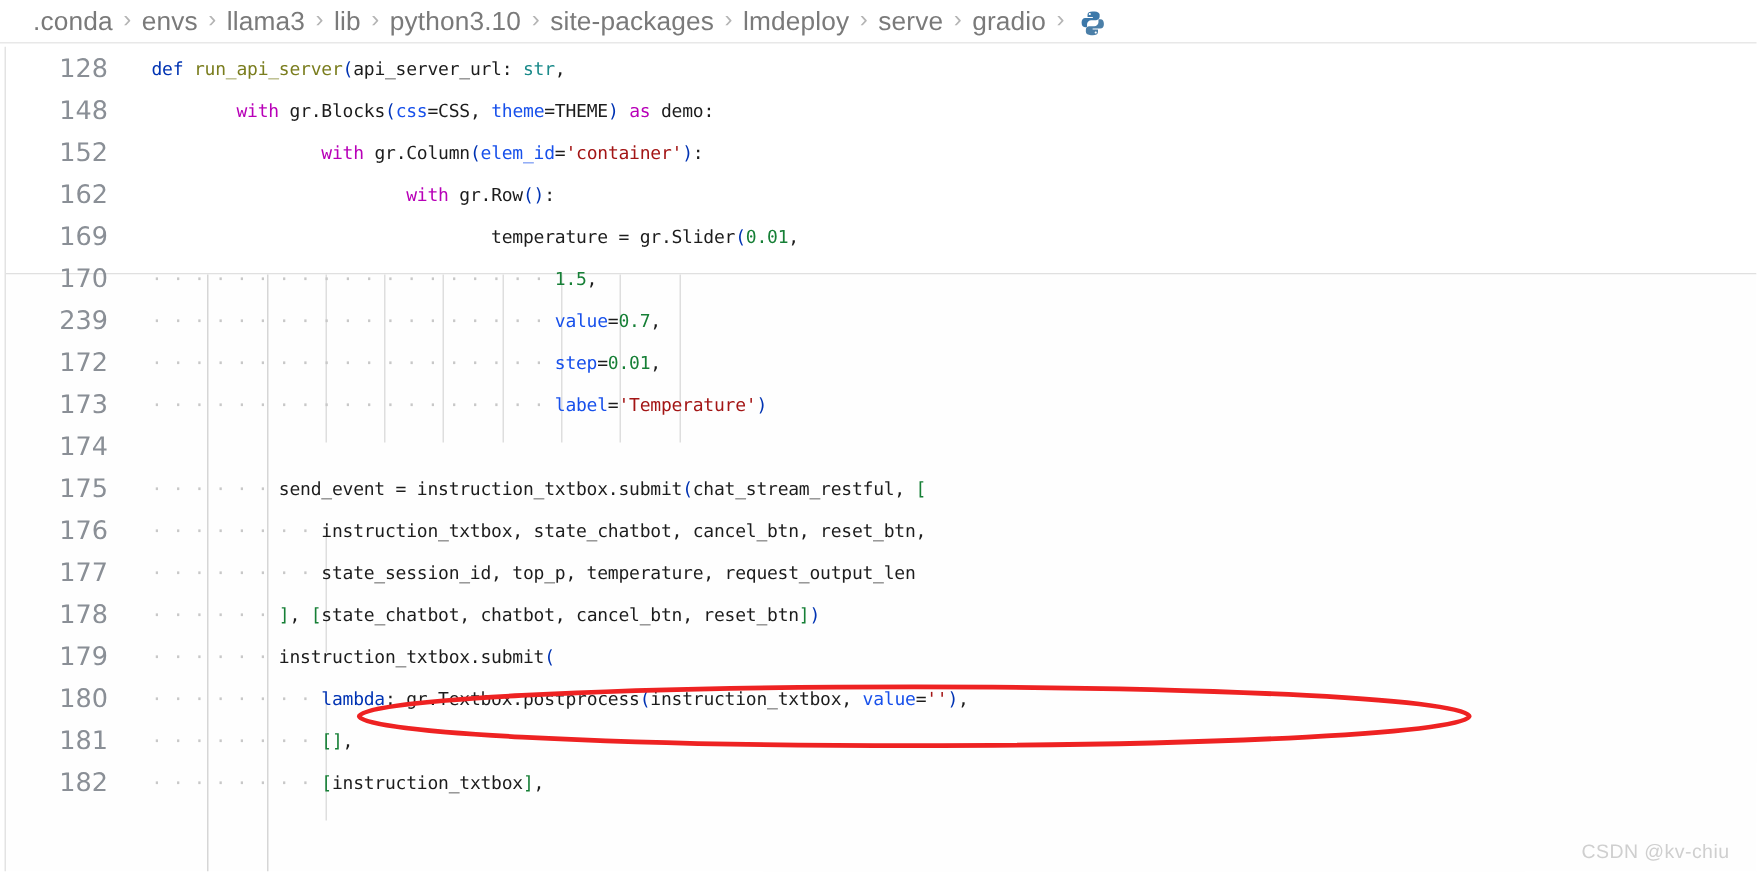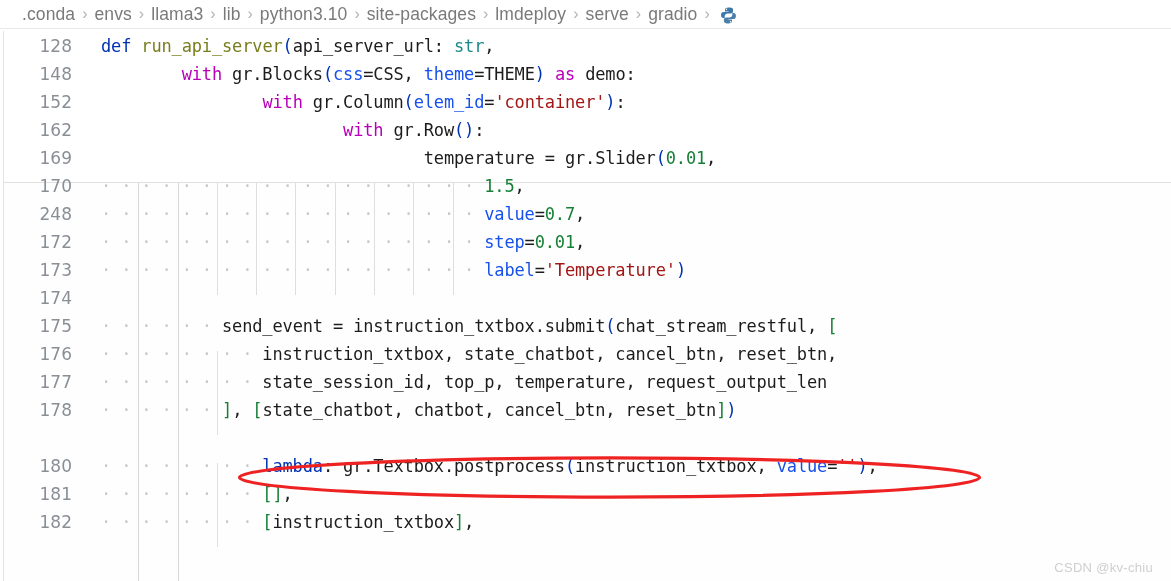--- a/index.html
+++ b/index.html
@@ -112,21 +112,21 @@
     text-align: right;
     font-family: "DejaVu Sans", sans-serif;
     font-size: 17px;
     color: #8a8f96;
     line-height: 28px;
   }
   .ltext {
     position: absolute;
     left: 101px;
     font-family: "DejaVu Sans Mono", monospace;
-    font-size: 17px;
+    font-size: 12px;
     letter-spacing: -0.15px;
     line-height: 28px;
     white-space: pre;
   }
 
   
   .kw      { color: #0033b3; }          
   .kw2     { color: #b800b8; }          
   .fn      { color: #7a7d1e; }          
   .paren   { color: #0033b3; }
@@ -220,28 +220,29 @@
       <div class="guide light" style="left: 216.84px; top: 320px; height: 84px;"></div>
       <div class="guide light" style="left: 216.84px; top: 432px; height: 84px;"></div>
     </div>
   <div id="code-layer">
       <div class="line" style="top: 1px;"><span class="lnum">128</span><span class="ltext"><span class="kw">def</span><span class="plain"> </span><span class="fn">run_api_server</span><span class="paren">(</span><span class="plain">api_server_url</span><span class="op">: </span><span class="type">str</span><span class="op">,</span></span></div>
       <div class="line" style="top: 29px;"><span class="lnum">148</span><span class="ltext"><span class="dot">    </span><span class="plain">    </span><span class="kw2">with</span><span class="plain"> gr.Blocks</span><span class="paren">(</span><span class="arg">css</span><span class="plain">=CSS, </span><span class="arg">theme</span><span class="plain">=THEME</span><span class="paren">)</span><span class="plain"> </span><span class="kw2">as</span><span class="plain"> demo:</span></span></div>
       <div class="line" style="top: 57px;"><span class="lnum">152</span><span class="ltext"><span class="dot">        </span><span class="plain">        </span><span class="kw2">with</span><span class="plain"> gr.Column</span><span class="paren">(</span><span class="arg">elem_id</span><span class="plain">=</span><span class="str">'container'</span><span class="paren">)</span><span class="plain">:</span></span></div>
       <div class="line" style="top: 85px;"><span class="lnum">162</span><span class="ltext"><span class="dot">            </span><span class="plain">            </span><span class="kw2">with</span><span class="plain"> gr.Row</span><span class="paren">()</span><span class="plain">:</span></span></div>
       <div class="line" style="top: 113px;"><span class="lnum">169</span><span class="ltext"><span class="dot">                </span><span class="plain">                temperature = gr.Slider</span><span class="paren">(</span><span class="numg">0.01</span><span class="plain">,</span></span></div>
       <div class="line" style="top: 141px;"><span class="lnum">170</span><span class="ltext"><span class="dot">· · · · · · · · · · · · · · · · · · · </span><span class="numg">1.5</span><span class="plain">,</span></span></div>
-      <div class="line" style="top: 169px;"><span class="lnum">248</span><span class="ltext"><span class="dot">· · · · · · · · · · · · · · · · · · · </span><span class="arg">value</span><span class="plain">=</span><span class="numg">0.7</span><span class="plain">,</span></span></div>
+      <div class="line" style="top: 169px;"><span class="lnum">239</span><span class="ltext"><span class="dot">· · · · · · · · · · · · · · · · · · · </span><span class="arg">value</span><span class="plain">=</span><span class="numg">0.7</span><span class="plain">,</span></span></div>
       <div class="line" style="top: 197px;"><span class="lnum">172</span><span class="ltext"><span class="dot">· · · · · · · · · · · · · · · · · · · </span><span class="arg">step</span><span class="plain">=</span><span class="numg">0.01</span><span class="plain">,</span></span></div>
       <div class="line" style="top: 225px;"><span class="lnum">173</span><span class="ltext"><span class="dot">· · · · · · · · · · · · · · · · · · · </span><span class="arg">label</span><span class="plain">=</span><span class="str">'Temperature'</span><span class="paren">)</span></span></div>
       <div class="line" style="top: 253px; text-decoration: underline;"><span class="lnum">174</span><span class="ltext"></span></div>
       <div class="line" style="top: 281px;"><span class="lnum">175</span><span class="ltext"><span class="dot">· · · · · · </span><span class="plain">send_event = instruction_txtbox.submit</span><span class="paren">(</span><span class="plain">chat_stream_restful, </span><span class="bracket">[</span></span></div>
       <div class="line" style="top: 309px;"><span class="lnum">176</span><span class="ltext"><span class="dot">· · · · · · · · </span><span class="plain">instruction_txtbox, state_chatbot, cancel_btn, reset_btn,</span></span></div>
       <div class="line" style="top: 337px;"><span class="lnum">177</span><span class="ltext"><span class="dot">· · · · · · · · </span><span class="plain">state_session_id, top_p, temperature, request_output_len</span></span></div>
       <div class="line" style="top: 365px;"><span class="lnum">178</span><span class="ltext"><span class="dot">· · · · · · </span><span class="bracket">]</span><span class="plain">, </span><span class="bracket">[</span><span class="plain">state_chatbot, chatbot, cancel_btn, reset_btn</span><span class="bracket">]</span><span class="paren">)</span></span></div>
+      <div class="line" style="top: 393px;"><span class="lnum">179</span><span class="ltext"><span class="dot">· · · · · · </span><span class="plain">instruction_txtbox.submit</span><span class="paren">(</span></span></div>
       <div class="line" style="top: 421px;"><span class="lnum">180</span><span class="ltext"><span class="dot">· · · · · · · · </span><span class="kw">lambda</span><span class="plain">: gr.Textbox.</span><span class="plain">postprocess</span><span class="paren">(</span><span class="plain">instruction_txtbox, </span><span class="arg">value</span><span class="plain">=</span><span class="str">''</span><span class="paren">)</span><span class="plain">,</span></span></div>
       <div class="line" style="top: 449px;"><span class="lnum">181</span><span class="ltext"><span class="dot">· · · · · · · · </span><span class="bracket">[]</span><span class="plain">,</span></span></div>
       <div class="line" style="top: 477px;"><span class="lnum">182</span><span class="ltext"><span class="dot">· · · · · · · · </span><span class="bracket">[</span><span class="plain">instruction_txtbox</span><span class="bracket">]</span><span class="plain">,</span></span></div>
       <div class="line" style="top: 505px; margin-top: 40px;"><span class="lnum">183</span><span class="ltext"><span class="dot">· · · · · · </span><span class="paren">)</span></span></div>
     </div>
 
   <svg id="annotation-ellipse" viewBox="0 0 745 43" preserveAspectRatio="none">
     <ellipse cx="372.5" cy="21.5" rx="370" ry="19.6"></ellipse>
   </svg>
 

